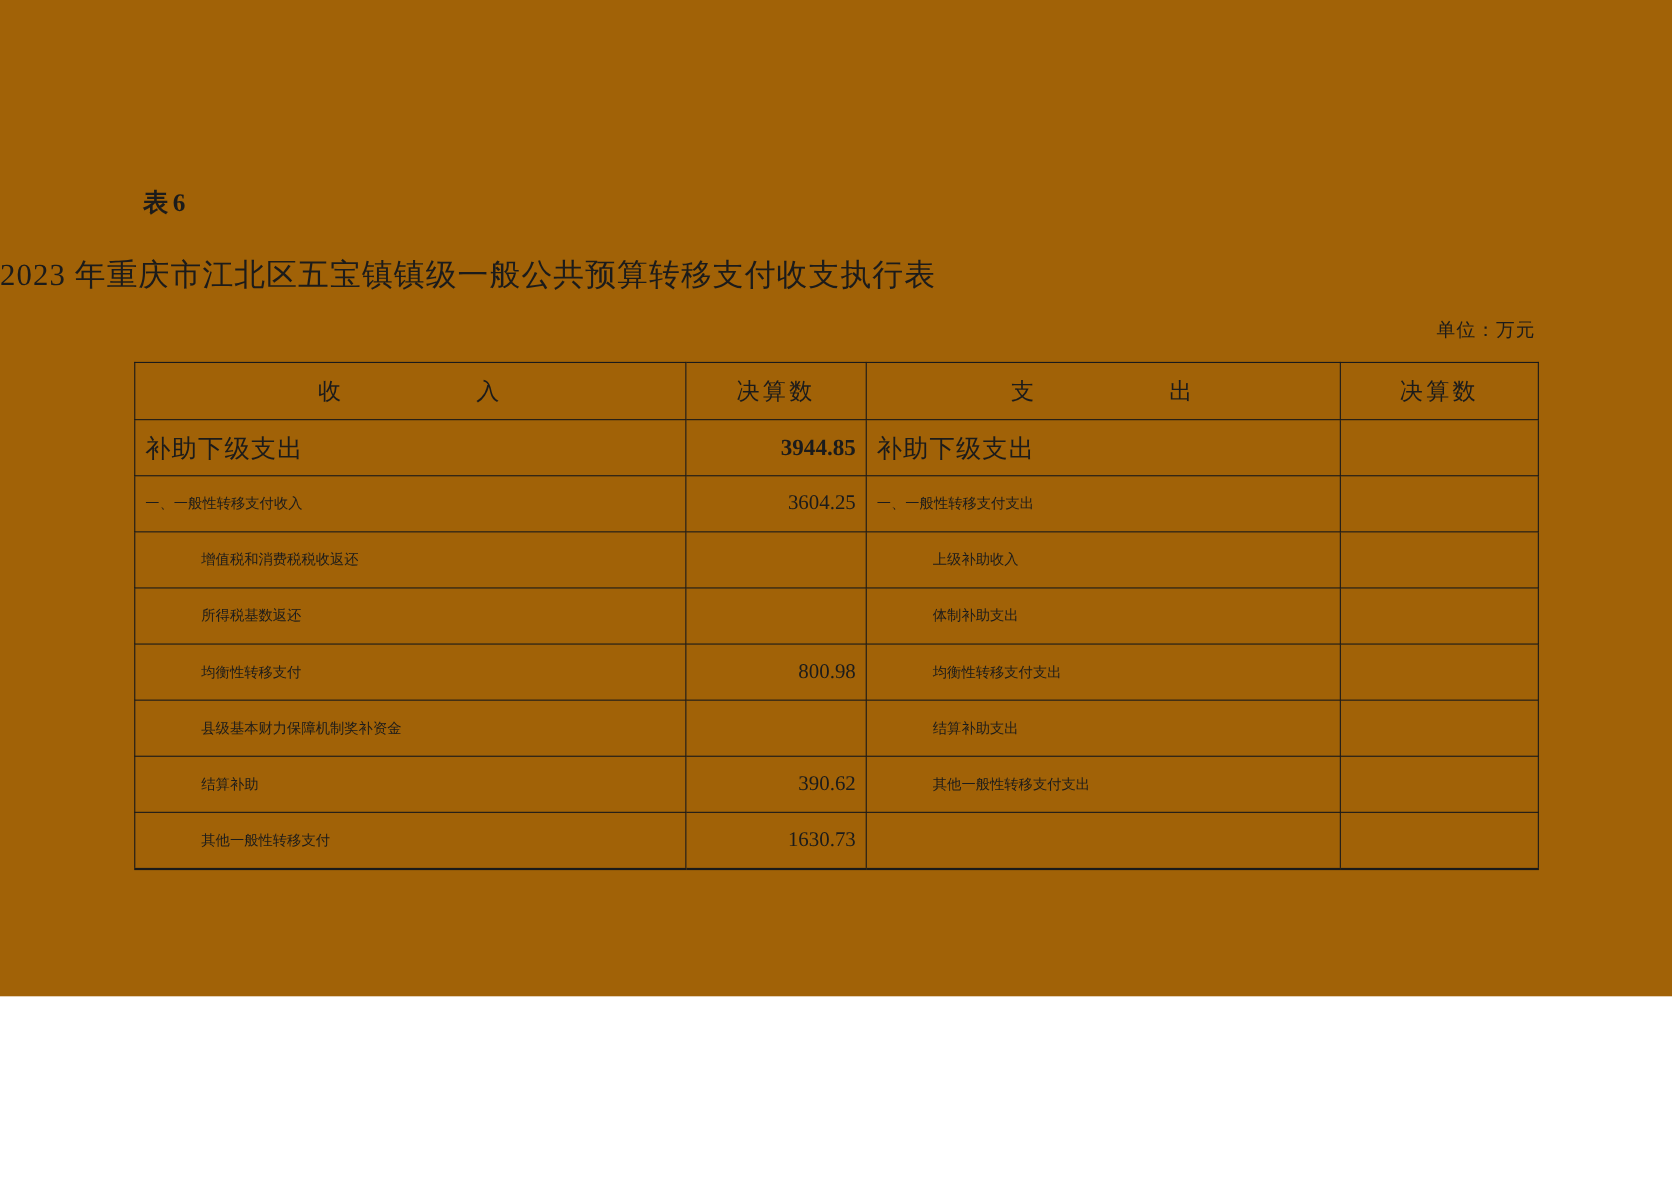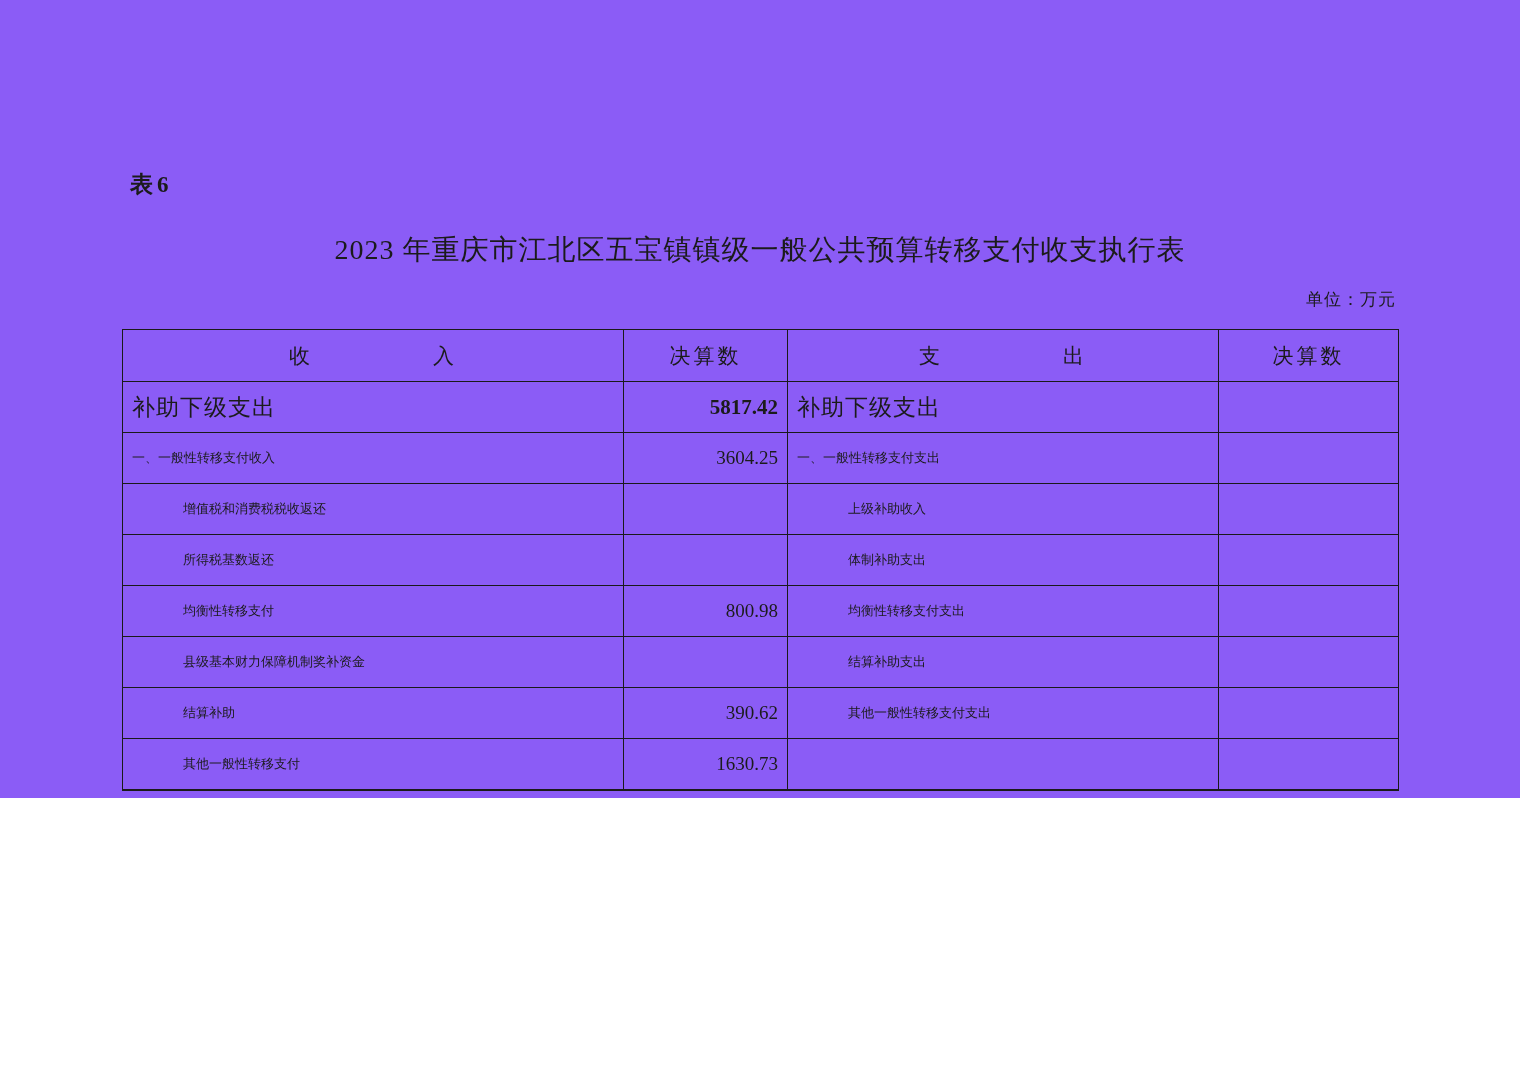--- a/index.html
+++ b/index.html
@@ -4,38 +4,38 @@
 <style>
   * { margin:0; padding:0; box-sizing:border-box; }
   html,body { background:#ffffff; }
   body {
     font-family:"Liberation Serif","DejaVu Serif",serif;
     color:#1b1b1b;
   }
   .sheet {
     position:relative;
     width:1520px;
-    height:798px;
-    background:#8b5cf6;
+    height:906px;
+    background:#a16207;
     overflow:hidden;
   }
   .tbl-no {
     position:absolute;
     left:130px;
     top:169px;
     font-size:23px;
     font-weight:700;
     letter-spacing:4px;
   }
   .title {
     position:absolute;
     left:0;
     top:231px;
     width:100%;
-    text-align:center;
+    text-align:left;
     font-size:28px;
     font-weight:400;
     letter-spacing:1px;
     white-space:nowrap;
   }
   .unit {
     position:absolute;
     top:288px;
     right:124px;
     font-size:17px;
@@ -111,21 +111,21 @@
       <tr class="head">
         <th>收　　　　　入</th>
         <th>决算数</th>
         <th>支　　　　　出</th>
         <th>决算数</th>
       </tr>
     </thead>
     <tbody>
       <tr>
         <td class="lbl lv-top">补助下级支出</td>
-        <td class="val top-val">5817.42</td>
+        <td class="val top-val">3944.85</td>
         <td class="lbl lv-top">补助下级支出</td>
         <td class="val"></td>
       </tr>
       <tr>
         <td class="lbl">一、一般性转移支付收入</td>
         <td class="val">3604.25</td>
         <td class="lbl">一、一般性转移支付支出</td>
         <td class="val"></td>
       </tr>
       <tr>

